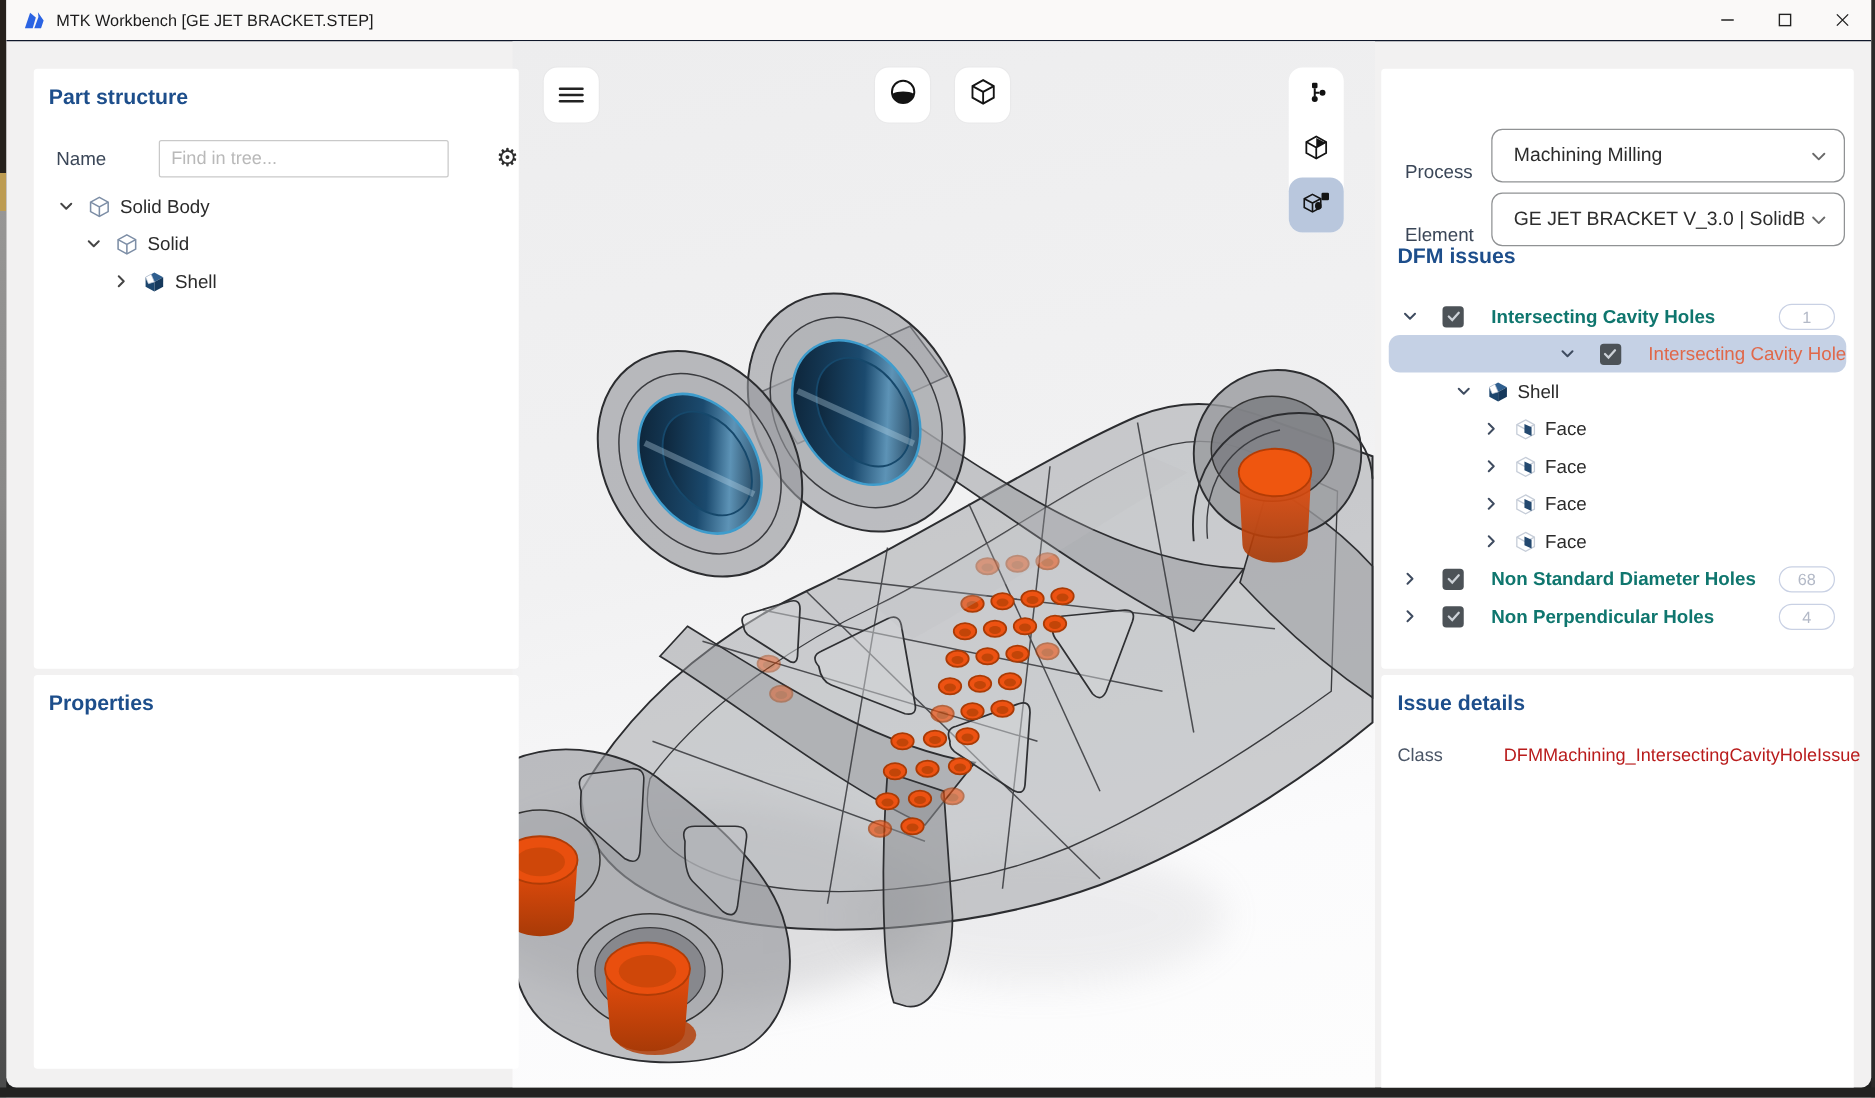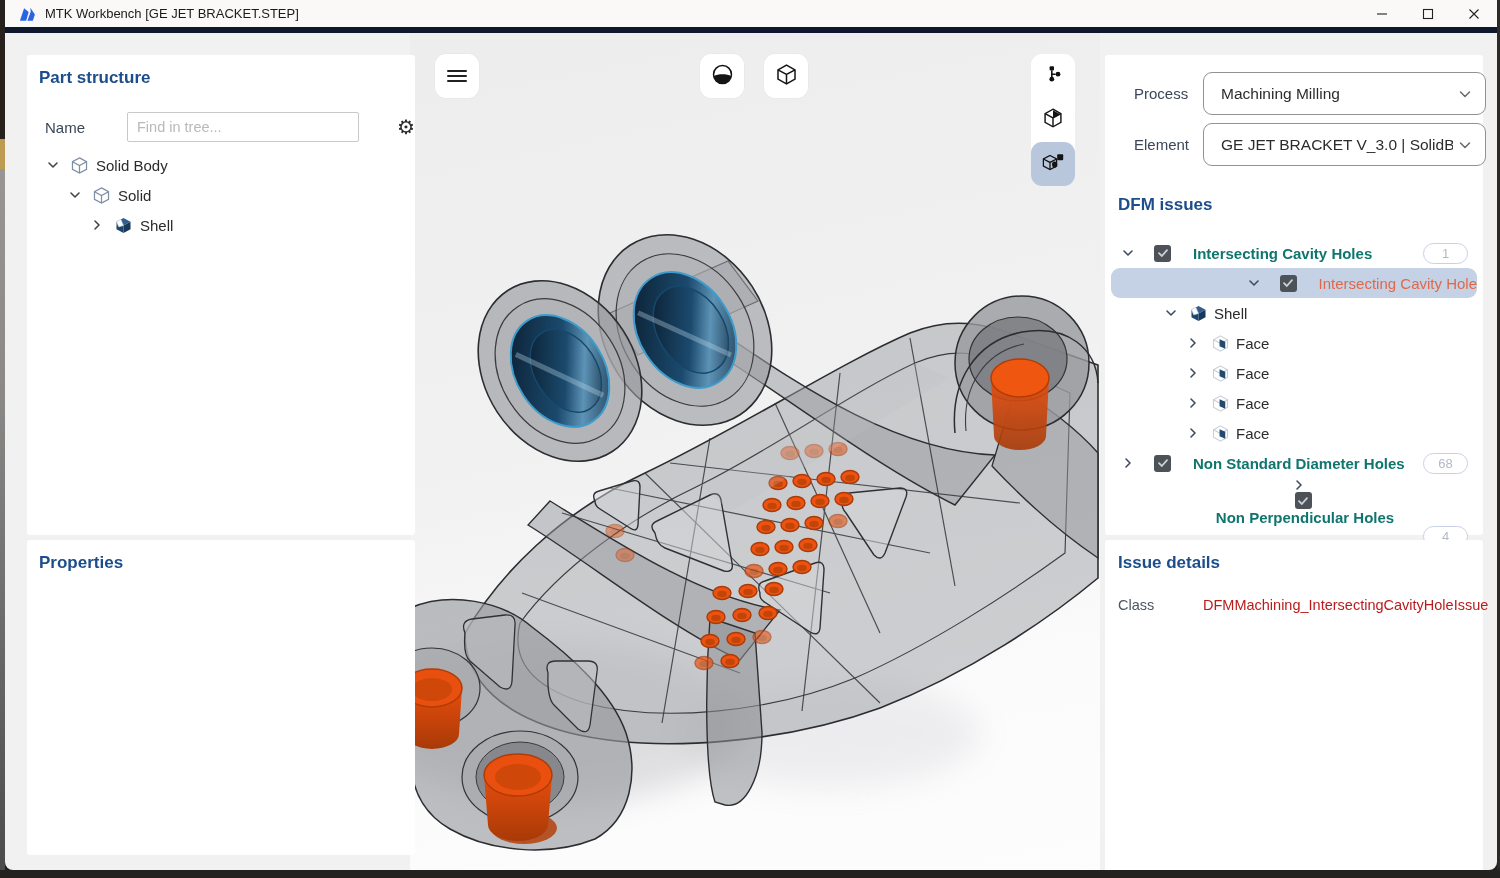--- a/index.html
+++ b/index.html
@@ -21,21 +21,21 @@
     position:absolute; left:0; top:0; width:5px; height:100%;
     background:linear-gradient(#26211c 0%, #26211c 15.8%, #bd9c52 15.8%, #bd9c52 19.2%, #979695 19.2%, #8a8988 45%, #4a4a4a 100%);
   }
   .edge-right { position:absolute; right:0; top:0; width:3px; height:100%; background:#2b2a29; }
   .edge-bottom { position:absolute; left:0; bottom:0; width:100%; height:8px; background:#232221; }
 
   
   .titlebar {
     position:absolute; left:0; top:0; right:0; height:33px;
     background:#faf9f8; display:flex; align-items:center;
-    border-bottom:6px solid #0f172a;
+    border-bottom:1px solid #0f172a;
   }
   .app-logo { width:20px; height:20px; margin:0 8px 0 12px; display:flex; align-items:center; }
   .title-text { font-size:13px; color:#1b1b1b; }
   .win-controls { margin-left:auto; display:flex; height:100%; }
   .win-btn { width:46px; height:100%; display:flex; align-items:center; justify-content:center; }
 
   
   .card { position:absolute; background:#ffffff; border-radius:3px; }
   #card-part   { left:22px;  top:55px;  width:388px; height:480px; }
   #card-props  { left:22px;  top:540px; width:388px; height:315px; }
@@ -78,21 +78,21 @@
   .hamburger span { display:block; width:20px; height:2.2px; background:#222; margin:2.5px 0; border-radius:1px; }
 
   #right-toolbar {
     position:absolute; left:621px; top:21px; width:44px; height:132px;
     background:#ffffff; border-radius:11px; display:flex; flex-direction:column;
   }
   .rt-btn { width:44px; height:44px; display:flex; align-items:center; justify-content:center; cursor:pointer; border-radius:11px; }
   .rt-btn.selected { background:#b9c7dd; }
 
   
-  .prm-row { position:absolute; left:16px; width:100%; display:flex; align-items:center; }
+  .prm-row { position:absolute; left:6px; width:100%; display:flex; align-items:flex-end;margin-top:31px; }
   .prm-label { margin-left:13px; font-size:15px; color:#3a4657; width:62px; flex:none; }
   .select {
     margin-left:7px; width:283px; height:43px; background:#fff;
     border:1px solid #909294; border-radius:9px;
     display:flex; align-items:center; padding:0 12px 0 17px; cursor:pointer;
   }
   .select .val { flex:1; font-size:15.5px; color:#2c2c2c; white-space:nowrap; overflow:hidden; }
   .select .sel-chev { flex:none; margin-left:4px; display:flex; }
 
   #dfm-header { position:absolute; left:13px; top:140px; }
@@ -572,21 +572,21 @@
       </span>
       <span class="checkbox">
         <svg width="12" height="12" viewBox="0 0 12 12">
             <path d="M2 6.2 L4.8 9 L10 3.2" stroke="#ccd1d7" stroke-width="1.8" fill="none" stroke-linecap="round"></path>
           </svg>
       </span>
       <span class="dfm-label bold">Non Standard Diameter Holes</span>
       <span class="badge">68</span>
     </div>
 
-    <div class="dfm-row" style="top:423px;flex-direction:column;">
+    <div class="dfm-row" style="top:423px;">
       <span class="chev" style="margin-left:9px;">
         <svg width="14" height="14" viewBox="0 0 14 14">
             <path d="M5 3 L9 7 L5 11" fill="none" stroke="#3f4c60" stroke-width="1.6" stroke-linecap="round" stroke-linejoin="round"></path>
           </svg>
       </span>
       <span class="checkbox">
         <svg width="12" height="12" viewBox="0 0 12 12">
             <path d="M2 6.2 L4.8 9 L10 3.2" stroke="#ccd1d7" stroke-width="1.8" fill="none" stroke-linecap="round"></path>
           </svg>
       </span>

